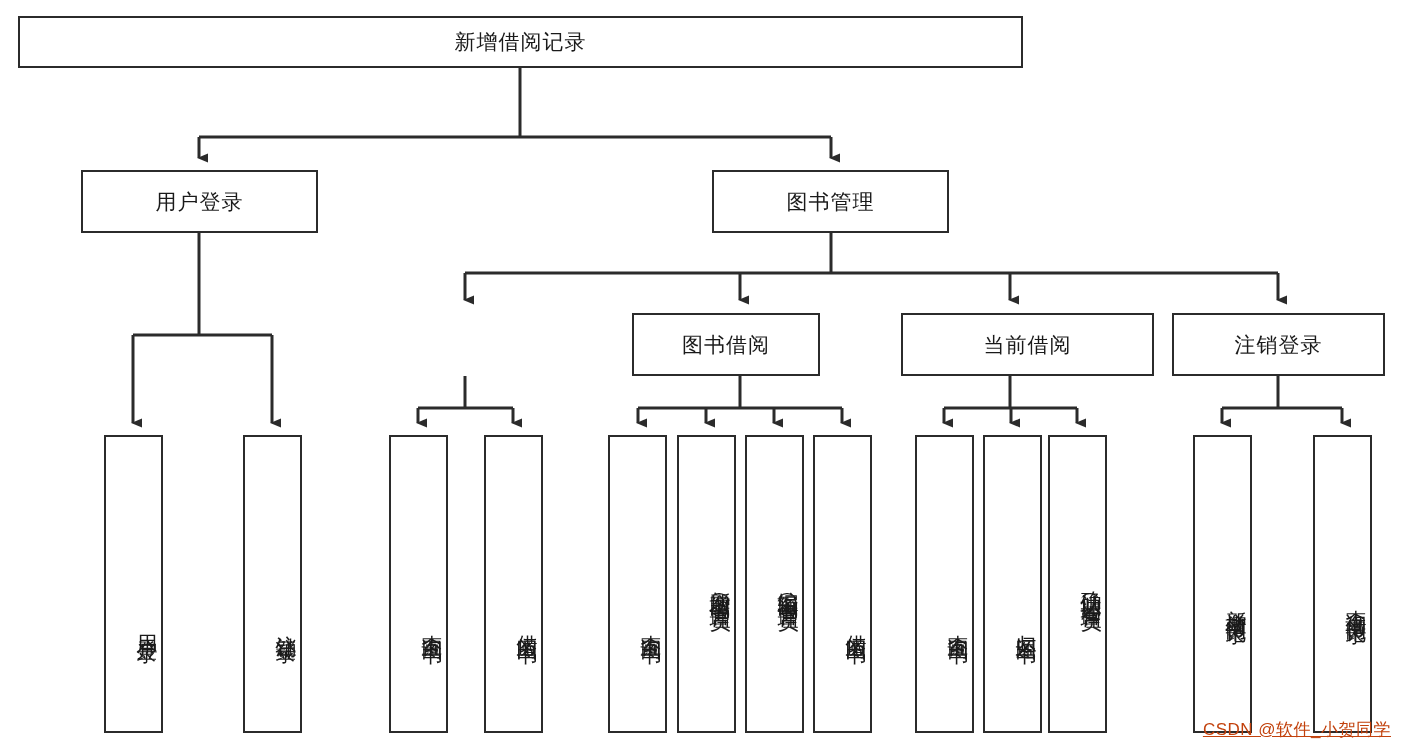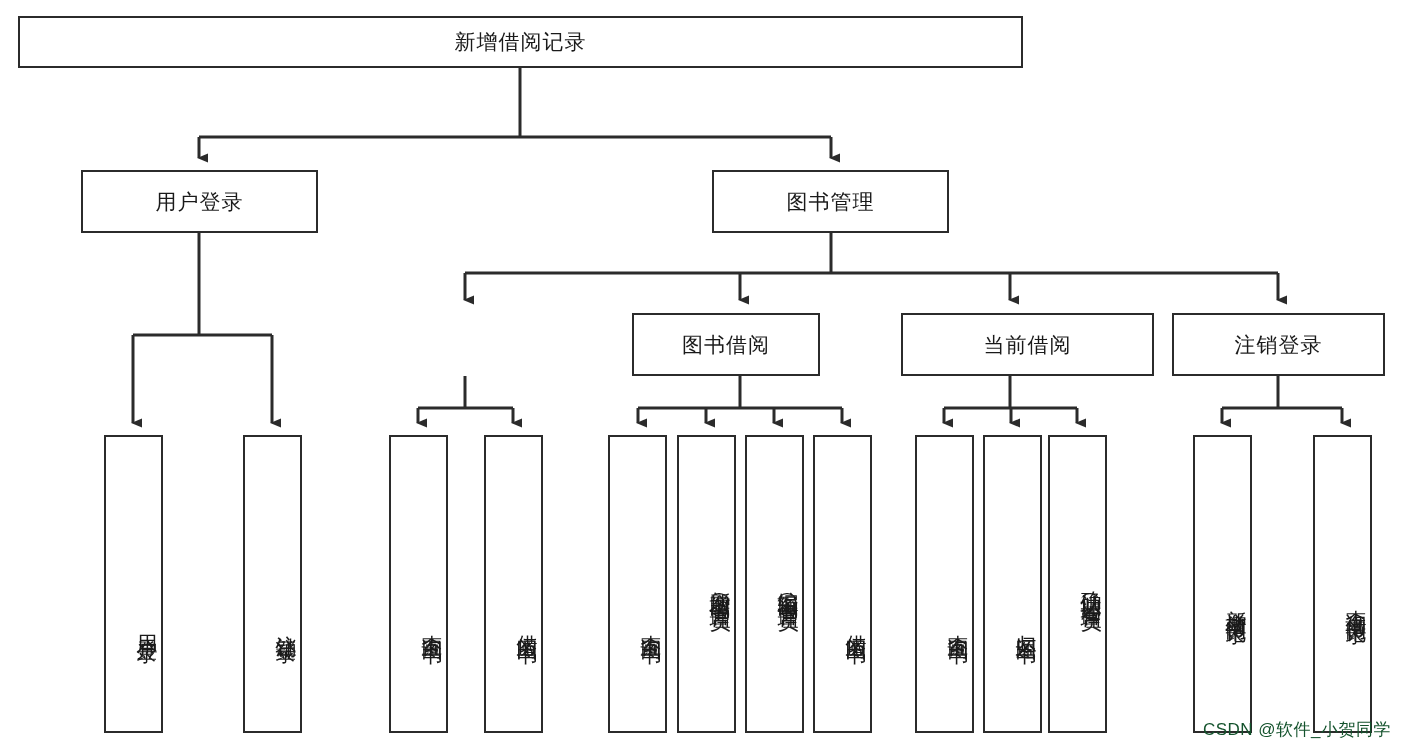--- a/index.html
+++ b/index.html
@@ -56,24 +56,25 @@
   }
   .vert .node-label {
     writing-mode: vertical-rl;
     text-orientation: upright;
   }
   #watermark {
     position: absolute;
     right: 14px;
     bottom: 6px;
     font-size: 17px;
-    color: #14532d;
+    color: #c2410c;
     letter-spacing: 0.5px;
     white-space: nowrap;
     user-select: none;
+    text-decoration: underline;
   }
 </style>
 </head>
 <body>
 
 <div id="canvas">
 
   <svg id="wires" viewBox="0 0 1405 747" xmlns="http://www.w3.org/2000/svg">
     <defs>
       <marker id="arrow" viewBox="0 0 12 12" refX="6" refY="10" markerWidth="11" markerHeight="11" orient="auto-start-reverse" markerUnits="userSpaceOnUse">

